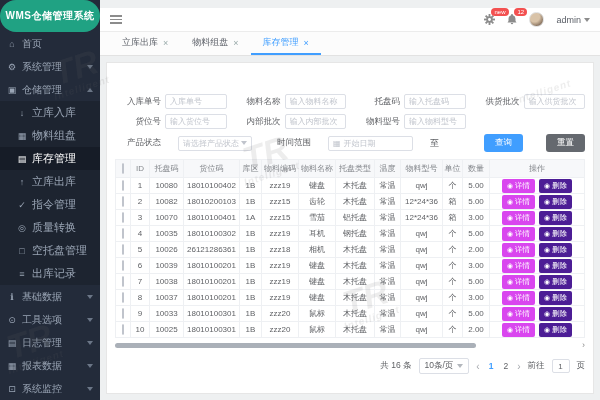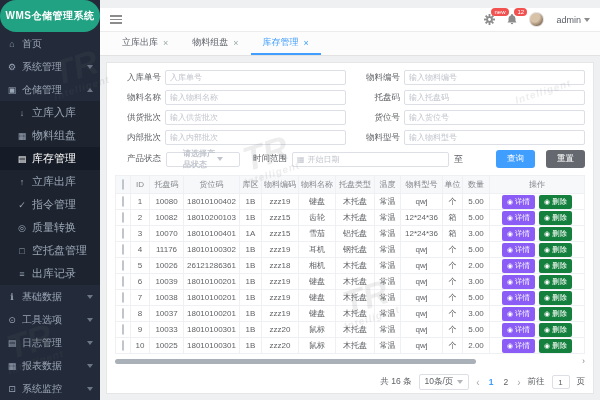--- a/index.html
+++ b/index.html
@@ -42,29 +42,29 @@
   .tab { display:flex; align-items:center; gap:5px; padding:0 12px; font-size:9px; color:#5a5e66;
          cursor:pointer; border-bottom:2px solid transparent; }
   .tab .x { color:#9aa; font-size:9px; }
   .tab.active { color:#409eff; border-bottom-color:#409eff; }
   .tab.active .x { color:#409eff; }
 
   .content { flex:1; padding:6px; display:flex; min-height:0; }
   .panel { flex:1; background:#fff; border:1px solid #e6e6e6; padding:7px 8px 4px; display:flex; flex-direction:column; min-width:0; }
 
   
-  .fgrid { display:grid; grid-template-columns:repeat(2,1fr); gap:5px 8px; }
+  .fgrid { display:grid; grid-template-columns:repeat(4,1fr); gap:5px 8px;margin-top:24px; }
   .field { display:flex; align-items:center; gap:4px; min-width:0; }
   .flabel { width:46px; flex-shrink:0; text-align:right; color:#606266; font-size:8.5px; }
   .tin { flex:1; min-width:0; height:15px; border:1px solid #dcdfe6; border-radius:2px; padding:0 4px;
          font-size:8px; color:#606266; font-family:inherit; background:#fff; }
   .tin::placeholder { color:#c0c4cc; }
-  .row3 { grid-column:1 / -1; display:flex; align-items:center; gap:5px; }
+  .row3 { grid-column:1 / -1; display:flex; align-items:center; gap:17px; }
   .sel { width:74px; height:15px; border:1px solid #dcdfe6; border-radius:2px; display:flex; align-items:center;
-         padding:0 16px; color:#c0c4cc; font-size:8px; cursor:pointer;font-weight:bold; }
+         padding:0 4px; color:#c0c4cc; font-size:8px; cursor:pointer; }
   .sel .caret { margin-left:auto; border-top-color:#c0c4cc; }
   .date { width:70px; display:flex; align-items:center; gap:3px; }
   .cal { color:#c0c4cc; font-size:8px; }
   .to { color:#606266; }
   .btn { border:none; border-radius:3px; color:#fff; font-size:8.5px; padding:3px 11px; cursor:pointer; font-family:inherit; }
   .btn.primary { background:#409eff; margin-left:28px; }
   .btn.reset { background:#65696f; margin-left:6px; }
 
   
   .twrap { margin-top:7px; }
@@ -81,22 +81,22 @@
   th:nth-child(7), td:nth-child(7){ width:37px; }
   th:nth-child(8), td:nth-child(8){ width:39px; }
   th:nth-child(9), td:nth-child(9){ width:26px; }
   th:nth-child(10), td:nth-child(10){ width:42px; }
   th:nth-child(11), td:nth-child(11){ width:20px; }
   th:nth-child(12), td:nth-child(12){ width:27px; }
   .cb { width:7px; height:7px; border:1px solid #c0c4cc; border-radius:1px; margin:0 auto; cursor:pointer; }
   .abtn { display:inline-flex; align-items:center; gap:2px; border:none; border-radius:2px; color:#fff;
           font-size:7.5px; padding:2px 5px; cursor:pointer; font-family:inherit; }
   .abtn .dot { font-size:7px; }
-  .abtn.view { background:#8b5cf6; margin-right:4px; }
-  .abtn.del { background:#15803d; }
+  .abtn.view { background:#d946ef; margin-right:4px; }
+  .abtn.del { background:#4c1d95; }
 
   .scrollrow { display:flex; align-items:center; margin-top:2px; }
   .scrollbar { height:5px; flex:1; border-radius:3px; background:transparent; }
   .thumb { height:5px; width:78%; border-radius:3px; background:#aab0b8; cursor:grab; }
   .scroll-arrow { color:#8c8c8c; font-size:9px; margin-left:4px; cursor:pointer; }
 
   
   .pager { margin-top:8px; display:flex; justify-content:flex-end; align-items:center; gap:7px; color:#606266; font-size:8.5px; }
   .psel { border:1px solid #dcdfe6; border-radius:2px; padding:1px 5px; display:flex; align-items:center; gap:4px; cursor:pointer; color:#606266; }
   .psel .caret { border-top-color:#b3b7bd; }
@@ -268,24 +268,20 @@
         </div>
       </div>
 
     <div class="content">
       <div class="panel">
 
         <div class="fgrid" id="filter-grid">
             <div class="field">
               <span class="flabel">入库单号</span>
               <input class="tin" placeholder="入库单号" style="">
-            </div>
-            <div class="field">
-              <span class="flabel">物料编号</span>
-              <input class="tin" placeholder="输入物料编号" style="">
             </div>
             <div class="field">
               <span class="flabel">物料名称</span>
               <input class="tin" placeholder="输入物料名称" style="">
             </div>
             <div class="field">
               <span class="flabel">托盘码</span>
               <input class="tin" placeholder="输入托盘码" style="">
             </div>
             <div class="field">
@@ -400,21 +396,21 @@
                       <span class="dot">◉</span>
                       <span>详情</span>
                     </button><button class="abtn del">
                       <span class="dot">◉</span>
                       <span>删除</span>
                     </button></td>
                 </tr>
                 <tr>
                   <td><span class="cb"></span></td>
                   <td>4</td>
-                  <td>11176</td>
+                  <td>10035</td>
                   <td>18010100302</td>
                   <td>1B</td>
                   <td>zzz19</td>
                   <td>耳机</td>
                   <td>钢托盘</td>
                   <td>常温</td>
                   <td>qwj</td>
                   <td>个</td>
                   <td>5.00</td>
                   <td><button class="abtn view">

